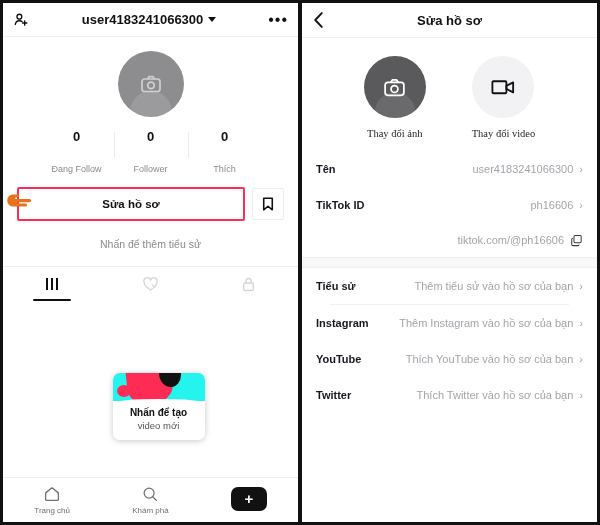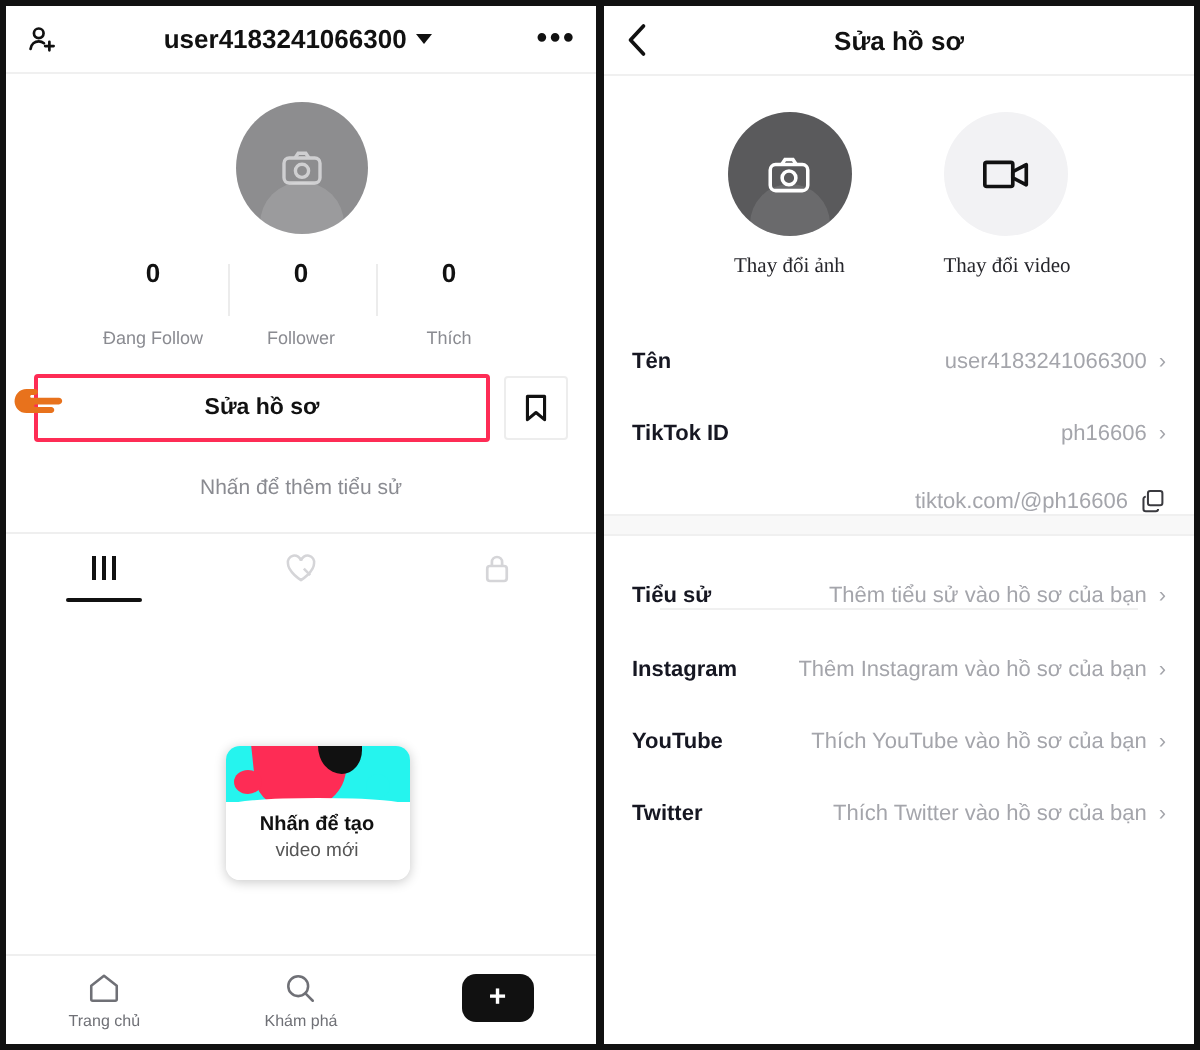--- a/index.html
+++ b/index.html
@@ -76,21 +76,21 @@
   .media-row{display:flex;justify-content:center;gap:46px;margin-top:18px;font-family:Liberation Serif, serif;}
   .media-item{display:flex;flex-direction:column;align-items:center;gap:10px;}
   .circ{width:62px;height:62px;border-radius:50%;display:flex;align-items:center;justify-content:center;position:relative;overflow:hidden;}
   .circ.dark{background:#5a5a5c;}
   .circ.dark .head{position:absolute;bottom:-14px;width:40px;height:40px;border-radius:50%;background:rgba(255,255,255,.1);}
   .circ.light{background:#f2f2f4;}
   .media-lbl{font-size:10.5px;color:#26262b;}
 
   .sect-gap{height:12px;background:#fff;}
   .rows{padding:0 14px;}
-  .row{display:flex;align-items:flex-end;justify-content:space-between;height:36px;}
+  .row{display:flex;align-items:center;justify-content:space-between;height:36px;}
   .row .k{font-size:11px;font-weight:bold;color:#161722;}
   .row .v{display:flex;align-items:center;gap:6px;font-size:11px;color:#a4a5ab;}
   .row.url{justify-content:flex-end;height:34px;}
   .hairline{height:1px;background:#f0f0f0;margin:0 14px;}
   .band{height:9px;background:#f8f8f8;border-top:1px solid #f0f0f0;border-bottom:1px solid #f0f0f0;}
   .chev{display:inline-block;}
   svg{display:block;}
 </style>
 </head>
 <body>

